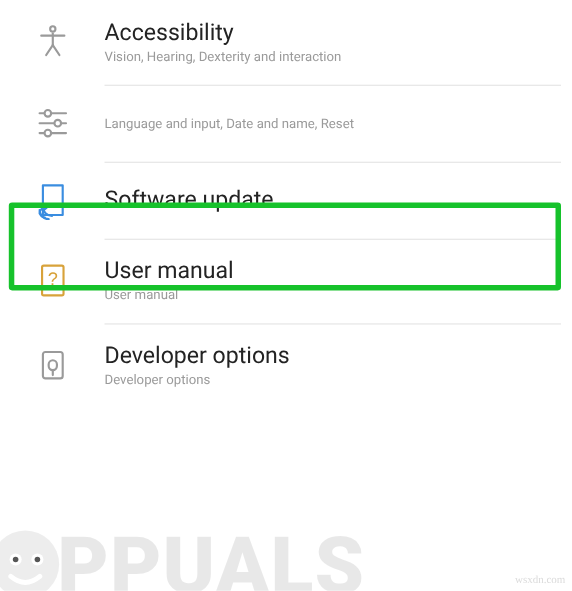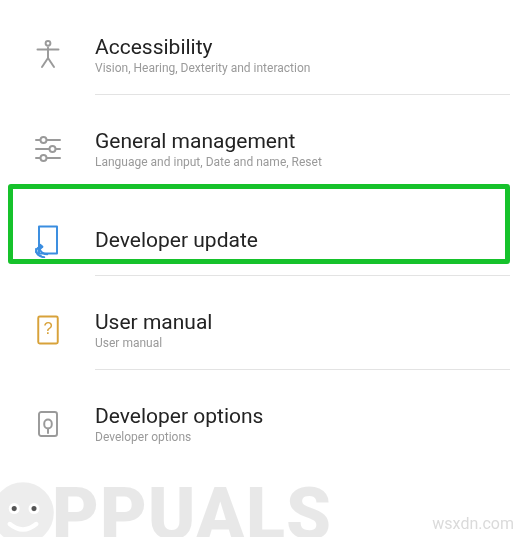--- a/index.html
+++ b/index.html
@@ -10,21 +10,21 @@
     font-family: -apple-system, BlinkMacSystemFont, "Segoe UI", Roboto, Arial, sans-serif;
     overflow: hidden;
     position: relative;
   }
   .list {
     width: 100%;
   }
   .item {
     display: flex;
     align-items: center;
-    padding: 34px 0 17px 22px;
+    padding: 17px 0 17px 22px;
     position: relative;
   }
   .item + .item::before {
     content: "";
     position: absolute;
     top: 0;
     left: 95px;
     right: 10px;
     border-top: 1px solid #e3e3e3;
   }
@@ -77,24 +77,25 @@
     width: 66px;
     height: 66px;
     position: relative;
     margin-right: -4px;
     top: -8px;
   }
   .corner {
     position: absolute;
     right: 6px;
     bottom: 4px;
-    font-size: 16px;
+    font-size: 10px;
     color: #b6b6b6;
     opacity: 0.5;
     pointer-events: none;
+    font-family: Liberation Serif, serif;
   }
 </style>
 </head>
 <body>
 
 <div class="list">
 
   <div class="item">
     <div class="icon-cell">
       <svg width="36" height="36" viewBox="0 0 24 24" fill="none" stroke="#9a9a9a" stroke-width="1.3" stroke-linecap="round" stroke-linejoin="round">
@@ -116,40 +117,39 @@
       <svg width="36" height="36" viewBox="0 0 24 24" fill="none" stroke="#9a9a9a" stroke-width="1.3" stroke-linecap="round">
         <line x1="4" y1="6" x2="20" y2="6"></line>
         <circle cx="9" cy="6" r="2" fill="#fff"></circle>
         <line x1="4" y1="12" x2="20" y2="12"></line>
         <circle cx="15" cy="12" r="2" fill="#fff"></circle>
         <line x1="4" y1="18" x2="20" y2="18"></line>
         <circle cx="9" cy="18" r="2" fill="#fff"></circle>
       </svg>
     </div>
     <div class="text-cell">
-      <div class="title">General management</div>
       <div class="subtitle">Language and input, Date and name, Reset</div>
     </div>
   </div>
 
   <div class="item">
     <div class="icon-cell">
       <svg width="36" height="36" viewBox="0 0 24 24" fill="none" stroke="#3a8de0" stroke-width="1.3" stroke-linecap="round" stroke-linejoin="round">
         <path d="M6 3 H18 V21 H6 Z"></path>
         <path d="M6 16 A5.5 5.5 0 0 0 11.5 21.5"></path>
         <path d="M4.2 19.5 A3 3 0 0 0 7.2 22.5"></path>
         <path d="M3.5 13.5 A8 8 0 0 0 11.5 21.5" stroke-opacity="0"></path>
         <path d="M6 16 A5.5 5.5 0 0 0 11.5 21.5" transform="translate(-2,2)"></path>
         <path d="M5 18 L5 14 L8.5 14" transform="translate(-1,5)" stroke-opacity="0"></path>
         <path d="M4 20 A3.5 3.5 0 0 1 8 16.5"></path>
         <polyline points="6.8,15.2 8.3,16.5 6.8,17.8"></polyline>
       </svg>
     </div>
     <div class="text-cell">
-      <div class="title">Developer update</div>
+      <div class="title">Software update</div>
     </div>
   </div>
 
   <div class="item">
     <div class="icon-cell">
       <svg width="36" height="36" viewBox="0 0 24 24" fill="none" stroke="#d8a23a" stroke-width="1.3" stroke-linecap="round" stroke-linejoin="round">
         <rect x="5.5" y="3" width="13" height="18" rx="1"></rect>
         <text x="12" y="14.5" font-size="11" text-anchor="middle" fill="#d8a23a" stroke="none" font-family="Arial">?</text>
       </svg>
     </div>

